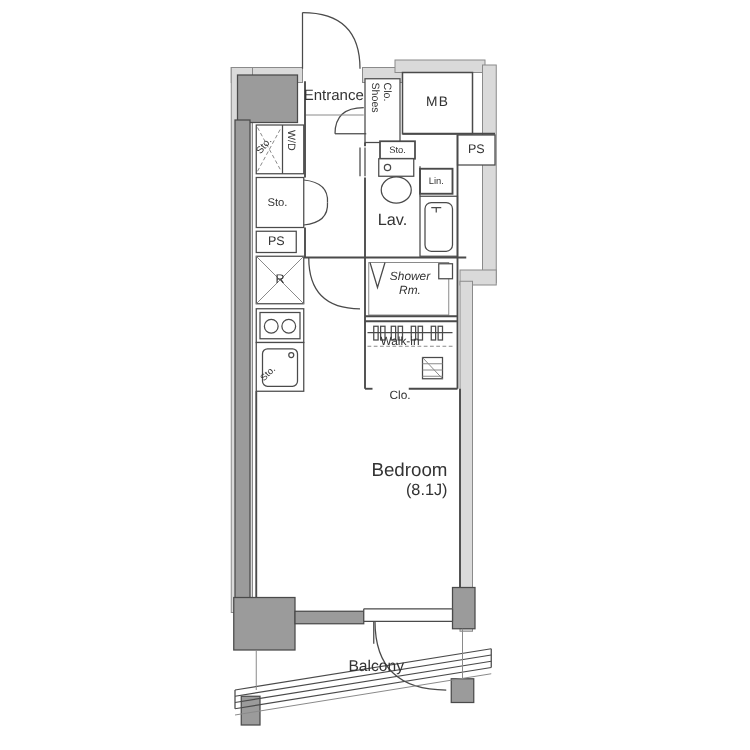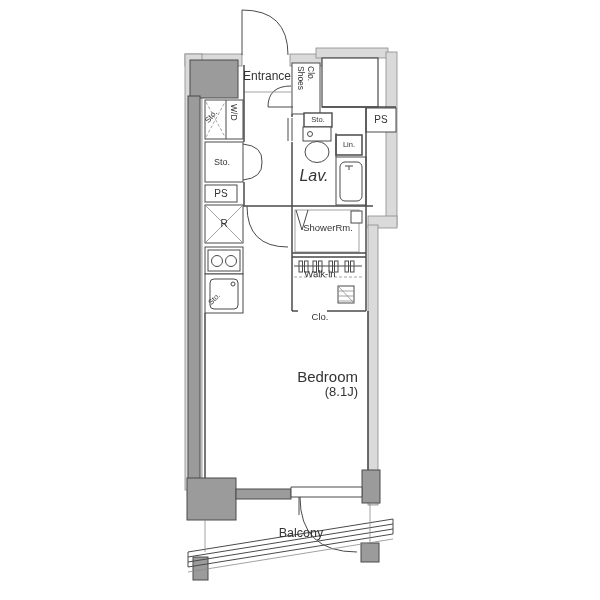--- a/index.html
+++ b/index.html
@@ -165,42 +165,43 @@
     </g>
   </svg>
 
   <div class="lab" style="left:243px;top:70px;font-size:12px;">Entrance</div>
 
   <div class="lab" style="left:295px;top:66px;height:46px;display:flex;font-size:8.5px;">
     <span class="vert">Shoes</span>
     <span class="vert">Clo.</span>
   </div>
 
+  <div class="lab ctr" style="left:322px;top:58px;width:56px;height:49px;font-size:11px;letter-spacing:1px;">MB</div>
 
   <div class="lab ctr" style="left:366px;top:108px;width:30px;height:24px;font-size:10px;">PS</div>
 
   <div class="lab ctr" style="left:304px;top:113px;width:28px;height:14px;font-size:7.5px;">Sto.</div>
 
   <div class="lab ctr" style="left:336px;top:135px;width:26px;height:20px;font-size:7.5px;">Lin.</div>
 
-  <div class="lab ctr" style="left:292px;top:168px;width:44px;height:16px;font-size:16px;font-style:italic;">Lav.</div>
+  <div class="lab ctr" style="left:292px;top:168px;width:44px;height:16px;font-size:13px;">Lav.</div>
 
   <div class="lab" style="left:204px;top:112px;font-size:8px;transform:rotate(-50deg);">Sto.</div>
 
   <div class="lab vert" style="left:228px;top:104px;height:33px;font-size:8.5px;">W/D</div>
 
   <div class="lab ctr" style="left:205px;top:154px;width:34px;height:16px;font-size:9px;">Sto.</div>
 
   <div class="lab ctr" style="left:205px;top:185px;width:32px;height:17px;font-size:10px;">PS</div>
 
   <div class="lab ctr" style="left:205px;top:205px;width:38px;height:38px;font-size:10px;">R</div>
 
   <div class="lab" style="left:208px;top:295px;font-size:7.5px;transform:rotate(-45deg);">Sto.</div>
 
-  <div class="lab ctr" style="left:296px;top:212px;width:64px;height:32px;font-size:9.5px;flex-direction:row;">
+  <div class="lab ctr" style="left:296px;top:212px;width:64px;height:32px;font-size:9.5px;flex-direction:column;font-style:italic;">
     <span>Shower</span>
     <span>Rm.</span>
   </div>
 
   <div class="lab ctr" style="left:292px;top:281px;width:56px;height:30px;font-size:9.5px;flex-direction:column;gap:32px;">
     <span>Walk-in</span>
     <span>Clo.</span>
   </div>
 
   <div class="lab ctr" style="left:218px;top:368px;width:140px;font-size:15px;flex-direction:column;align-items:flex-end;">

